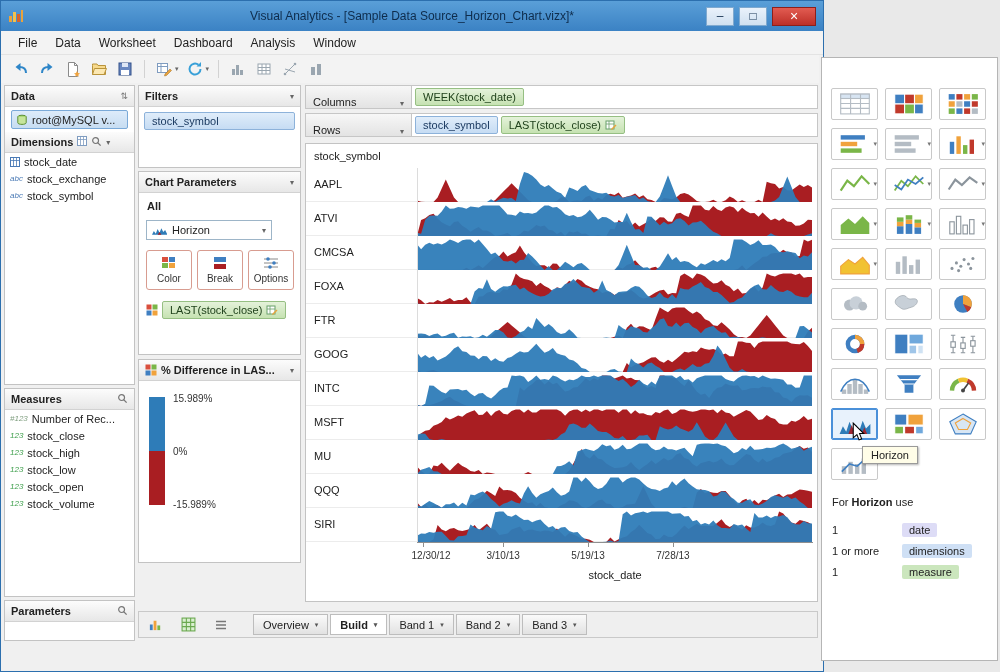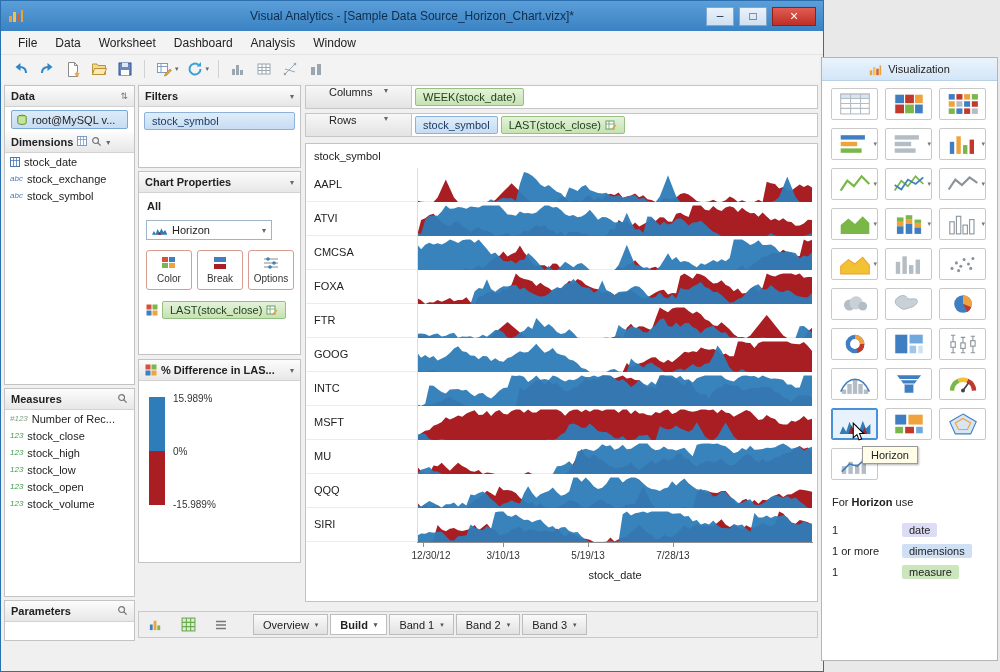--- a/index.html
+++ b/index.html
@@ -64,21 +64,21 @@
 #legend-body{position:relative;height:180px}
 .lgb{position:absolute;left:10px;width:16px}
 #lg-blue{top:16px;height:54px}
 #lg-red{top:70px;height:54px}
 .lgl{position:absolute;left:34px;font-size:10px;color:#333}
 
 
 .shelf{position:absolute;left:304px;width:513px;height:24px;display:flex}
 #columns-shelf{top:84px}
 #rows-shelf{top:112px}
-.shelflabel{width:107px;background:linear-gradient(#f7f7f7,#e3e3e3);border:1px solid #c6c6c6;display:flex;align-items:flex-start;padding:0 23px;}
+.shelflabel{width:107px;background:linear-gradient(#f7f7f7,#e3e3e3);border:1px solid #c6c6c6;display:flex;align-items:flex-end;padding:0 7px;}
 .shelflabel .caretg{margin-left:auto}
 .shelfbody{flex:1;background:#fff;border:1px solid #c6c6c6;border-left:none;display:flex;align-items:center;gap:3px;padding:0 3px}
 #chart-box{left:304px;top:142px;width:513px;height:459px;background:#fff;border:1px solid #c3c3c3}
 #chart-header{position:absolute;top:6px;left:8px;font-size:11px;color:#222}
 #chart-rows{position:absolute;top:24px;left:0;right:6px}
 .crow{height:34px;border-bottom:1px solid #ececec;position:relative}
 .rlabel{position:absolute;left:8px;top:10px;font-size:11px;color:#222}
 .wave{position:absolute;left:111px;top:1px}
 #vline{position:absolute;left:111px;top:24px;height:374px;width:1px;background:#dcdcdc}
 #axis{position:absolute;top:398px;left:111px;width:396px;border-top:1px solid #8f8f8f;height:44px}
@@ -325,21 +325,21 @@
     </div>
     <div class="cardbody">
       <div class="pill blue wide">
         <span>stock_symbol</span>
       </div>
     </div>
   </div>
 
   <div class="panel" id="props-box">
     <div class="phead">
-      <span class="pt">Chart Properties</span>
+      <span class="pt">Chart Parameters</span>
       <span class="spacer"></span>
       <span class="caretg">▾</span>
     </div>
     <div class="cardbody">
       <div id="scope-all">All</div>
       <div class="select">
         <svg width="15" height="11" viewBox="0 0 16 11">
             <path d="M0 10 L2 6 4 9 6 4 8 8 10 3 12 7 14 5 16 9 16 10Z" fill="#2e7cb8"></path>
             <path d="M6 10l2-3 2 3z" fill="#a91e22"></path>
           </svg>
@@ -533,29 +533,20 @@
         <span class="tickmark" style="left: 86.11px;"></span>
         <span class="ticklabel" style="left: 86.11px;">3/10/13</span>
         <span class="tickmark" style="left: 171.035px;"></span>
         <span class="ticklabel" style="left: 171.035px;">5/19/13</span>
         <span class="tickmark" style="left: 255.96px;"></span>
         <span class="ticklabel" style="left: 255.96px;">7/28/13</span>
       </div>
   </div>
 
   <div class="panel" id="viz-panel">
-    <div id="viz-head">
-      <svg width="13" height="13" viewBox="0 0 16 16">
-          <rect x="1" y="9" width="3" height="6" fill="#e8a33d"></rect>
-          <rect x="5" y="5" width="3" height="10" fill="#f2c14e"></rect>
-          <rect x="9" y="7" width="3" height="8" fill="#d8622a"></rect>
-          <rect x="13" y="3" width="2" height="12" fill="#e8a33d"></rect>
-        </svg>
-      <span>Visualization</span>
-    </div>
     <div id="viz-grid">
         <div class="vtile">
           <svg viewBox="0 0 28 20">
             <rect x="1" y="1" width="26" height="18" fill="#fff" stroke="#b4bcc4"></rect>
             <rect x="1" y="1" width="26" height="4" fill="#d7e4f2" stroke="#b4bcc4"></rect>
             <path d="M1 9.5h26M1 14h26M10 1v18M19 1v18" stroke="#b4bcc4" fill="none"></path>
           </svg>
         </div>
         <div class="vtile">
           <svg viewBox="0 0 28 20">

